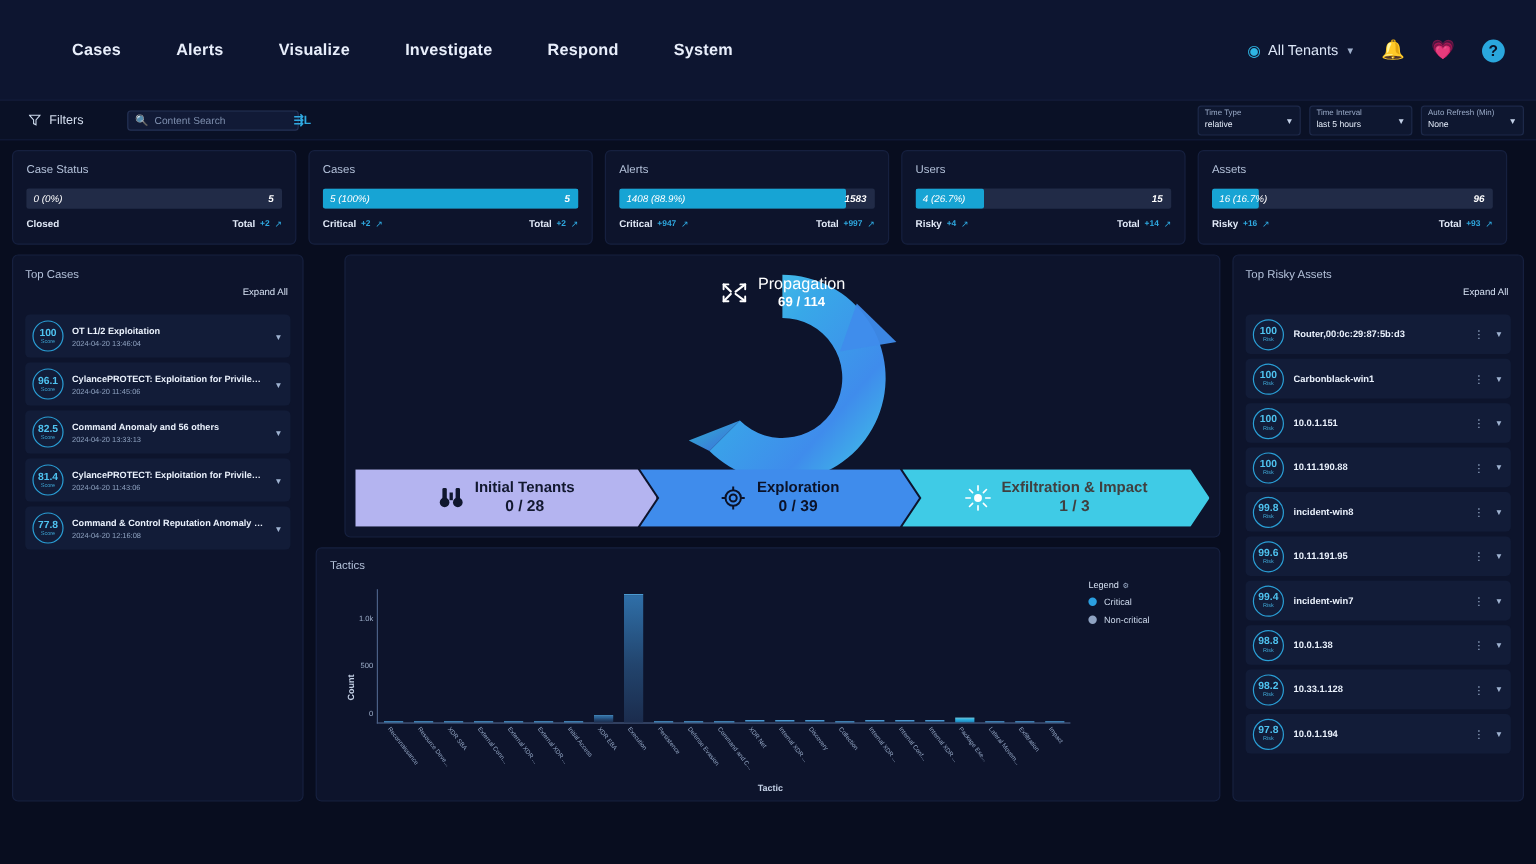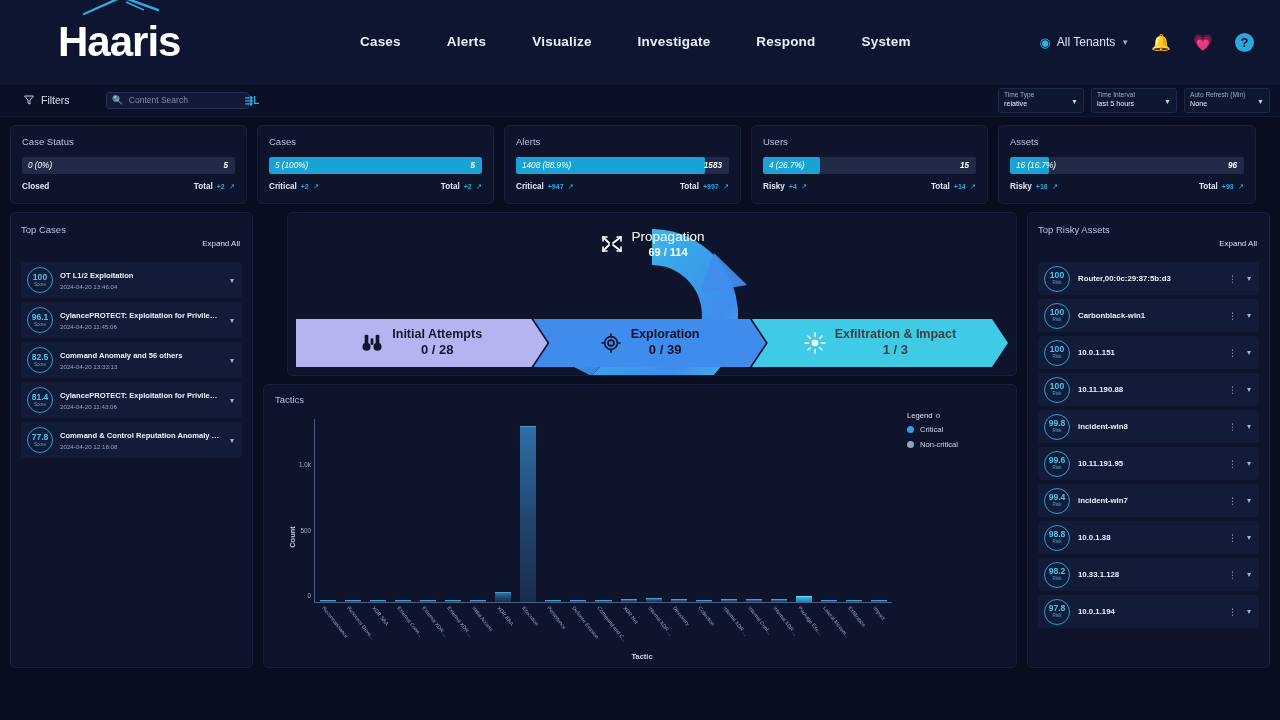--- a/index.html
+++ b/index.html
@@ -165,21 +165,21 @@
     cursor: pointer;
   }
   .asset-name {
     flex: 1; font-size: 7.8px; color: #eaf1fc; font-weight: bold;
     white-space: nowrap; overflow: hidden; text-overflow: ellipsis;
   }
 
   
   .center { flex: 1; display: flex; flex-direction: column; gap: 8px; }
   .cycle-panel {
-    height: 164px; position: relative; overflow: hidden; margin-left: 24px;
+    height: 236px; position: relative; overflow: hidden; margin-left: 24px;
   }
   .cycle-svg { position: absolute; left: 50%; transform: translateX(-50%); top: 2px; }
   .cycle-label {
     position: absolute; text-align: center; color: #ffffff;
     pointer-events: none;
   }
   .cyc-name { font-size: 13.5px; font-weight: 500; line-height: 1.15; }
   .cyc-val { font-size: 11px; font-weight: bold; line-height: 1.3; }
 
   .stages {
@@ -233,27 +233,20 @@
     border-top: 1px solid #4b9ad1;
   }
   .bar.crit { background: linear-gradient(180deg,#2ec0ee 0%,#1f7fb5 100%); border-top-color:#6bd9f7; }
 </style>
 </head>
 <body>
 
 <div class="app">
 
   <div class="topbar">
-    <div class="logo-wrap">
-      <div class="logo-text">Haaris</div>
-      <svg class="logo-swoosh" viewBox="0 0 78 22">
-        <path d="M2 20 L40 3 L76 16" stroke="#2fa9e0" stroke-width="2.4" fill="none" stroke-linecap="round"></path>
-        <path d="M44 8 L62 16" stroke="#2fa9e0" stroke-width="1.6" fill="none"></path>
-      </svg>
-    </div>
     <div class="nav">
       <div class="nav-item">Cases</div>
       <div class="nav-item">Alerts</div>
       <div class="nav-item">Visualize</div>
       <div class="nav-item">Investigate</div>
       <div class="nav-item">Respond</div>
       <div class="nav-item">System</div>
     </div>
     <div class="header-right">
       <div class="tenant">
@@ -498,21 +491,21 @@
         <div class="stages" id="stages-row">
             <div class="stage" style="flex: 1.06 1 0%; background: rgb(180, 180, 240); color: rgb(18, 24, 47); margin-left: 0px; z-index: 10; clip-path: polygon(0px 0px, calc(100% - 16px) 0px, 100% 50%, calc(100% - 16px) 100%, 0px 100%);">
               <span class="stage-ic"><svg viewBox="0 0 24 24">
                   <circle cx="6" cy="16" r="4.4" fill="#10172e"></circle>
                   <circle cx="18" cy="16" r="4.4" fill="#10172e"></circle>
                   <rect x="4" y="3" width="4" height="10" rx="1.2" fill="#10172e"></rect>
                   <rect x="16" y="3" width="4" height="10" rx="1.2" fill="#10172e"></rect>
                   <rect x="10.5" y="7" width="3" height="7" fill="#10172e"></rect>
                 </svg></span>
               <span class="stage-txt">
-                <span class="stage-name" style="display:block">Initial Attempts</span>
+                <span class="stage-name" style="display:block">Initial Tenants</span>
                 <span class="stage-val" style="display:block">0 / 28</span>
               </span>
             </div>
             <div class="stage" style="flex: 0.98 1 0%; background: rgb(63, 140, 236); color: rgb(11, 18, 40); margin-left: -14px; z-index: 8; clip-path: polygon(0px 0px, calc(100% - 16px) 0px, 100% 50%, calc(100% - 16px) 100%, 0px 100%, 16px 50%);">
               <span class="stage-ic"><svg viewBox="0 0 24 24">
                   <circle cx="12" cy="12" r="7" fill="none" stroke="#0b1228" stroke-width="1.8"></circle>
                   <circle cx="12" cy="12" r="3.2" fill="none" stroke="#0b1228" stroke-width="1.8"></circle>
                   <path d="M12 1.5 L12 5 M12 19 L12 22.5 M1.5 12 L5 12 M19 12 L22.5 12" stroke="#0b1228" stroke-width="1.8"></path>
                 </svg></span>
               <span class="stage-txt">

